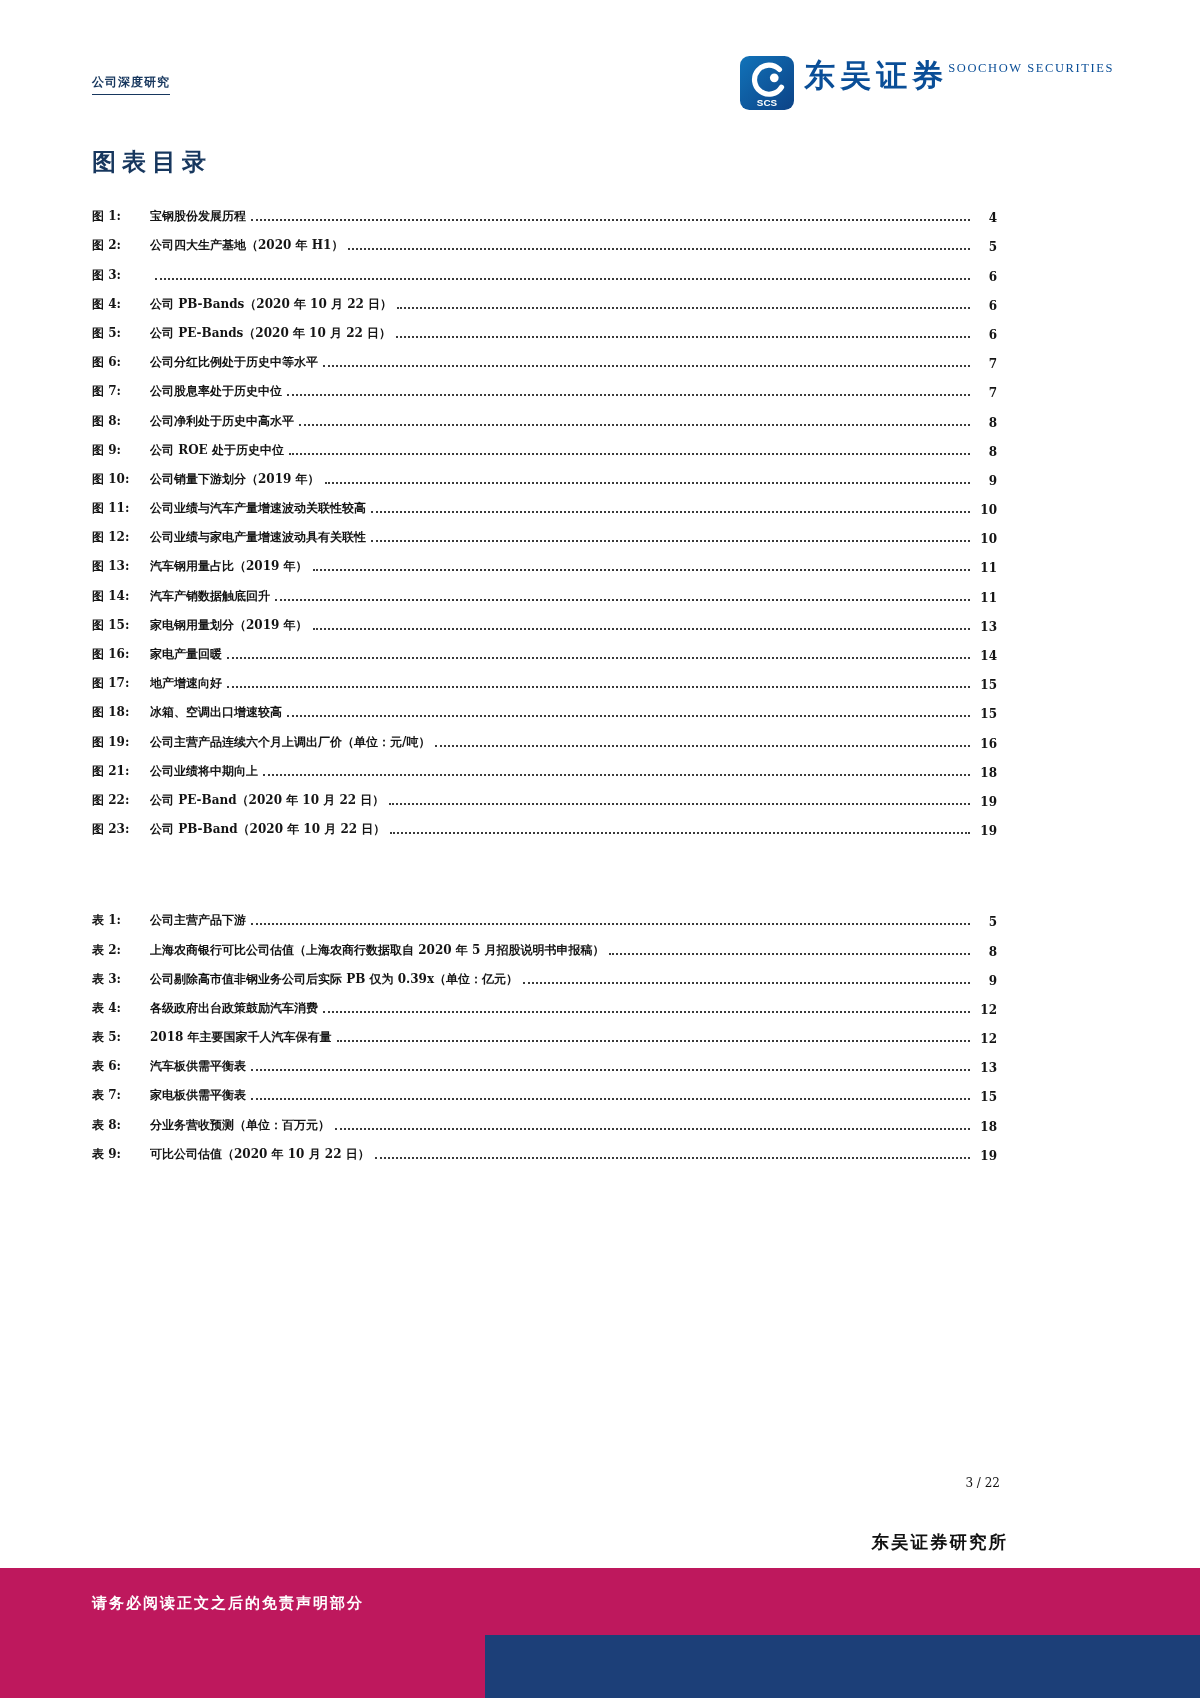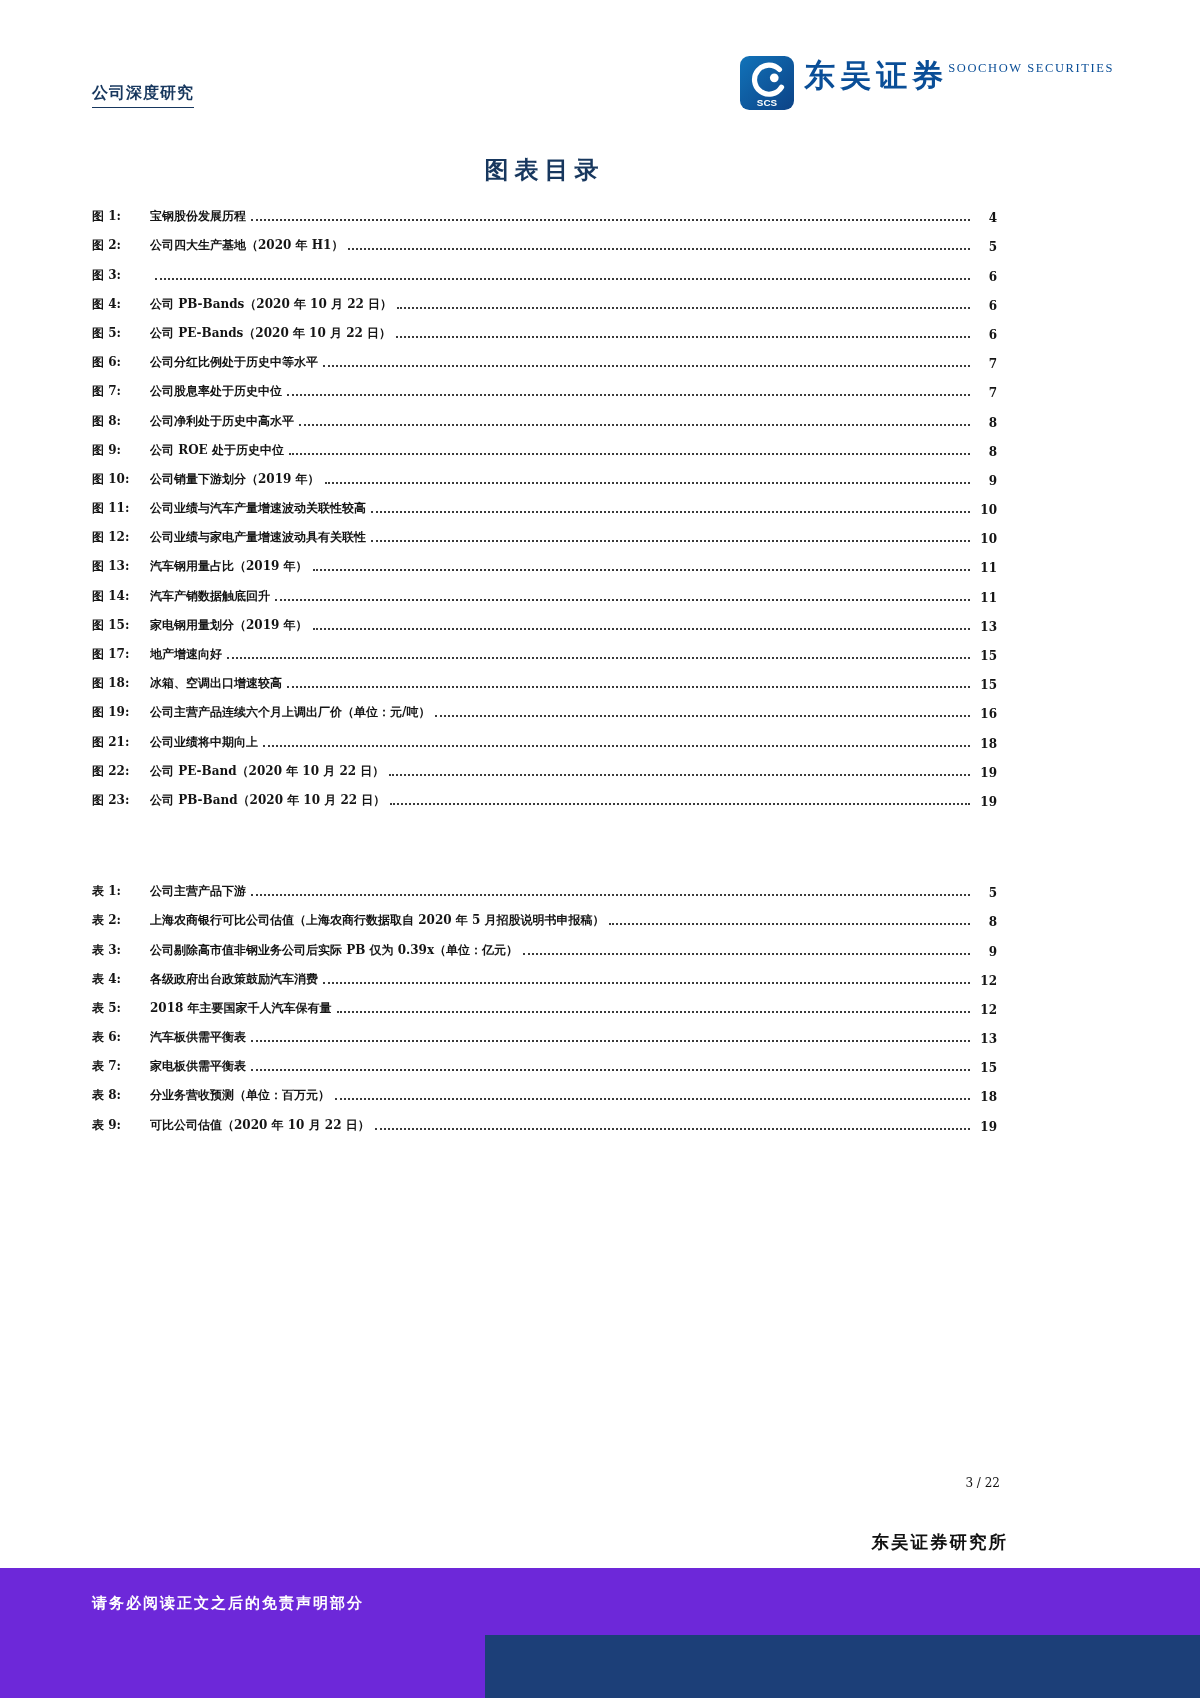--- a/index.html
+++ b/index.html
@@ -12,42 +12,41 @@
     color:#111;
     overflow:hidden;
   }
 
   
   .header {
     position:absolute; top:56px; left:92px; right:86px;
     display:flex; justify-content:space-between; align-items:flex-start;
   }
   .report-type {
-    font-size:16px; color:#17375e; font-weight:bold;
-    border-bottom:1px solid #17375e; padding-bottom:3px; margin-top:27px;
+    font-size:12px; color:#17375e; font-weight:bold;
+    border-bottom:1px solid #17375e; padding-bottom:3px; margin-top:18px;
     letter-spacing:1px;
   }
   .logo { display:flex; align-items:center; gap:10px; }
   .logo-icon { width:54px; height:39px; flex:none; }
   .logo-text { display:flex; flex-direction:row; }
   .brand-cn {
     font-size:31px; font-weight:bold; color:#0a4e97; letter-spacing:5px;
     line-height:1.1;
   }
   .brand-en {
     font-family:Liberation Serif, serif;
     font-size:12.5px; color:#0a4e97; letter-spacing:1.6px; margin-top:3px;
   }
 
   
   .page-title {
     position:absolute; top:146px; left:92px; width:905px;
-    text-align:center; font-size:24px; font-weight:bold; color:#17375e;
+    text-align:left; font-size:24px; font-weight:bold; color:#17375e;
     letter-spacing:6px;
-    margin-top:8px;
   }
 
   
   .toc { position:absolute; top:196px; left:92px; width:905px; }
   .toc-tables { margin-top:62px; }
   .toc-row {
     display:flex; align-items:flex-end;
     height:29.2px; font-size:12px; color:#141414;
     cursor:pointer;
     font-weight:bold;
@@ -65,21 +64,21 @@
   .page-number {
     position:absolute; top:1476px; right:200px;
     font-size:12px; color:#111;
   }
   .institute {
     position:absolute; top:1530px; right:192px;
     font-size:17.5px; font-weight:600; color:#111; letter-spacing:2px;
   }
   .footer-bar {
     position:absolute; left:0; right:0; top:1568px; bottom:0;
-    background:#6d28d9;
+    background:#be185d;
     font-family:Liberation Mono, monospace;
   }
   .footer-accent {
     position:absolute; left:485px; right:0; top:67px; bottom:0;
     background:#1c3f78;
   }
   .disclaimer {
     position:absolute; left:92px; top:26px;
     color:#ffffff; font-size:15px; font-weight:bold; letter-spacing:2px;
   }
@@ -201,20 +200,26 @@
           <span class="toc-dots"></span>
           <span class="toc-page">11</span>
         </div>
         <div class="toc-row">
           <span class="toc-label">图 15:</span>
           <span class="toc-title">家电钢用量划分（2019 年）</span>
           <span class="toc-dots"></span>
           <span class="toc-page">13</span>
         </div>
         <div class="toc-row">
+          <span class="toc-label">图 16:</span>
+          <span class="toc-title">家电产量回暖</span>
+          <span class="toc-dots"></span>
+          <span class="toc-page">14</span>
+        </div>
+        <div class="toc-row">
           <span class="toc-label">图 17:</span>
           <span class="toc-title">地产增速向好</span>
           <span class="toc-dots"></span>
           <span class="toc-page">15</span>
         </div>
         <div class="toc-row">
           <span class="toc-label">图 18:</span>
           <span class="toc-title">冰箱、空调出口增速较高</span>
           <span class="toc-dots"></span>
           <span class="toc-page">15</span>

